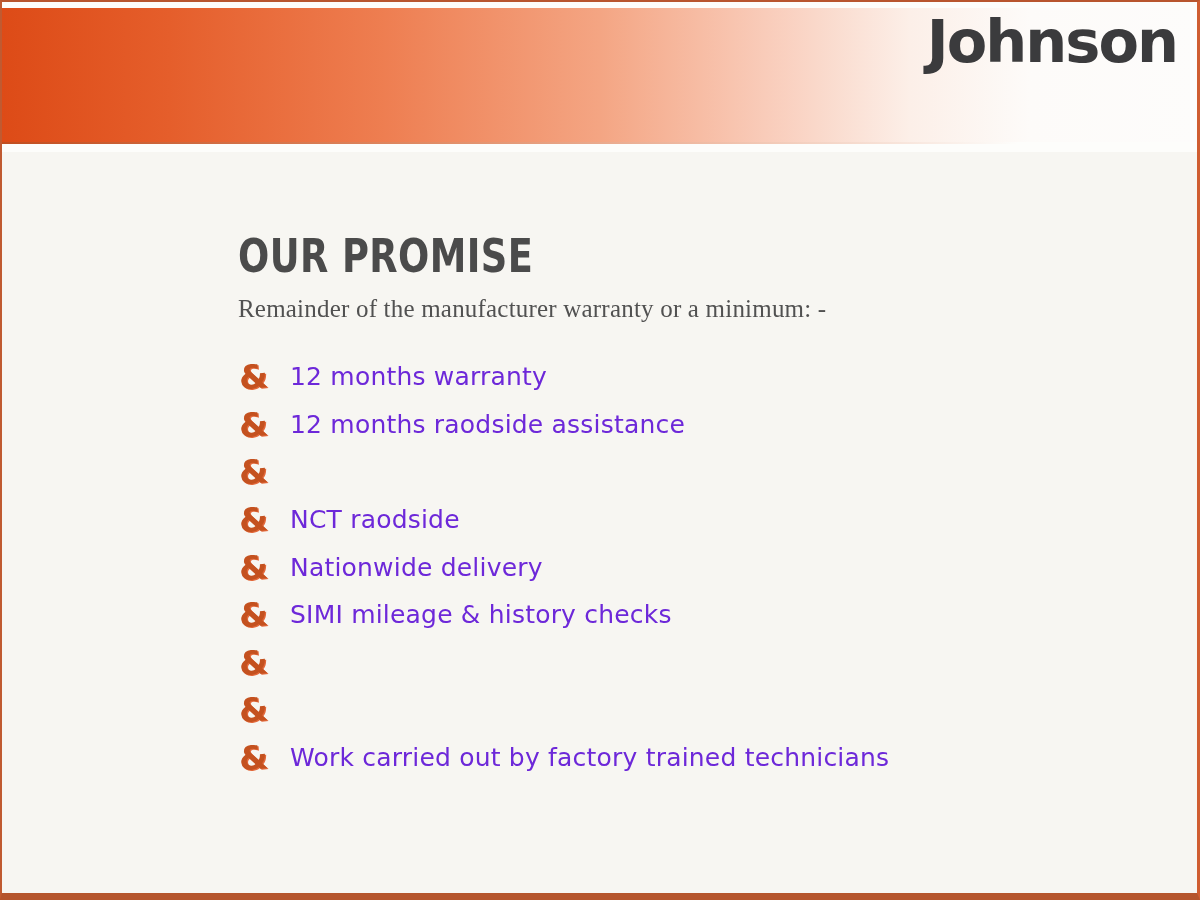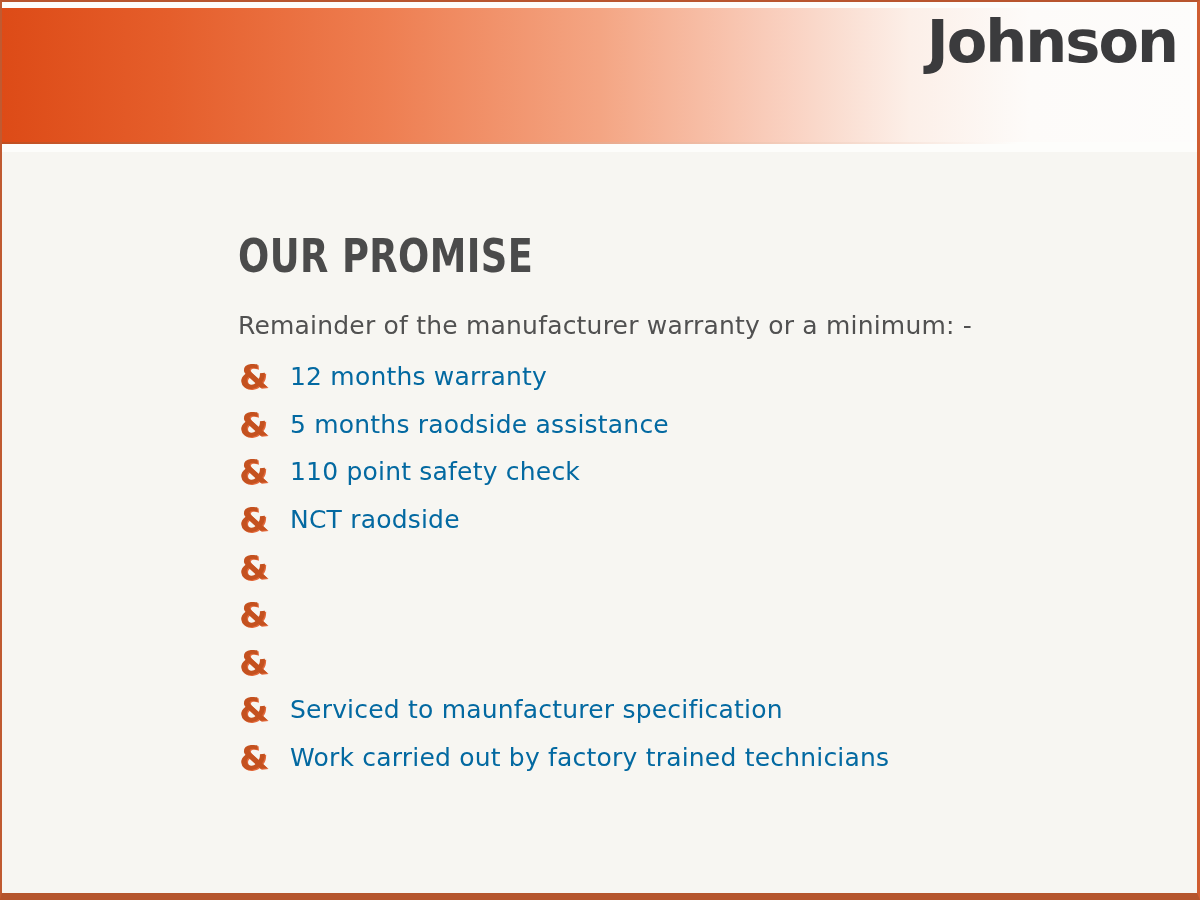--- a/index.html
+++ b/index.html
@@ -70,25 +70,26 @@
     font-weight: bold;
     color: #4b4b4b;
     letter-spacing: 0.5px;
     transform: scaleX(0.80);
     transform-origin: left top;
     white-space: nowrap;
   }
   .promise-subtitle {
     position: absolute;
     left: 236px;
-    top: 309px;
+    top: 293px;
     font-size: 25px;
     color: #515151;
     letter-spacing: 0.2px;
     white-space: nowrap;
+    font-family: Liberation Serif, serif;
   }
   .promise-list {
     position: absolute;
     left: 237px;
     top: 351px;
     width: 820px;
   }
   .promise-item {
     height: 47.6px;
     display: flex;
@@ -100,21 +101,21 @@
     font-size: 33px;
     font-weight: bold;
     color: #c4511f;
     transform: rotate(-5deg);
     text-shadow: 1px 1px 0 #e2683a;
     line-height: 1;
   }
   .item-text {
     margin-left: 15px;
     font-size: 25px;
-    color: #0369a1;
+    color: #6d28d9;
     letter-spacing: 0.2px;
     white-space: nowrap;
   }
 </style>
 </head>
 <body>
 
 <div class="canvas">
 
   <div class="header-zone">
@@ -127,42 +128,42 @@
   <div class="promise-title">OUR PROMISE</div>
   <div class="promise-subtitle">Remainder of the manufacturer warranty or a minimum: -</div>
 
   <div class="promise-list">
     <div class="promise-item">
       <span class="amp-bullet">&amp;</span>
       <span class="item-text">12 months warranty</span>
     </div>
     <div class="promise-item">
       <span class="amp-bullet">&amp;</span>
-      <span class="item-text">5 months raodside assistance</span>
+      <span class="item-text">12 months raodside assistance</span>
     </div>
     <div class="promise-item">
       <span class="amp-bullet">&amp;</span>
-      <span class="item-text">110 point safety check</span>
     </div>
     <div class="promise-item">
       <span class="amp-bullet">&amp;</span>
       <span class="item-text">NCT raodside</span>
     </div>
     <div class="promise-item">
       <span class="amp-bullet">&amp;</span>
+      <span class="item-text">Nationwide delivery</span>
+    </div>
+    <div class="promise-item">
+      <span class="amp-bullet">&amp;</span>
+      <span class="item-text">SIMI mileage &amp; history checks</span>
     </div>
     <div class="promise-item">
       <span class="amp-bullet">&amp;</span>
     </div>
     <div class="promise-item">
       <span class="amp-bullet">&amp;</span>
-    </div>
-    <div class="promise-item">
-      <span class="amp-bullet">&amp;</span>
-      <span class="item-text">Serviced to maunfacturer specification</span>
     </div>
     <div class="promise-item">
       <span class="amp-bullet">&amp;</span>
       <span class="item-text">Work carried out by factory trained technicians</span>
     </div>
   </div>
 
 </div>
 
 </body></html>

